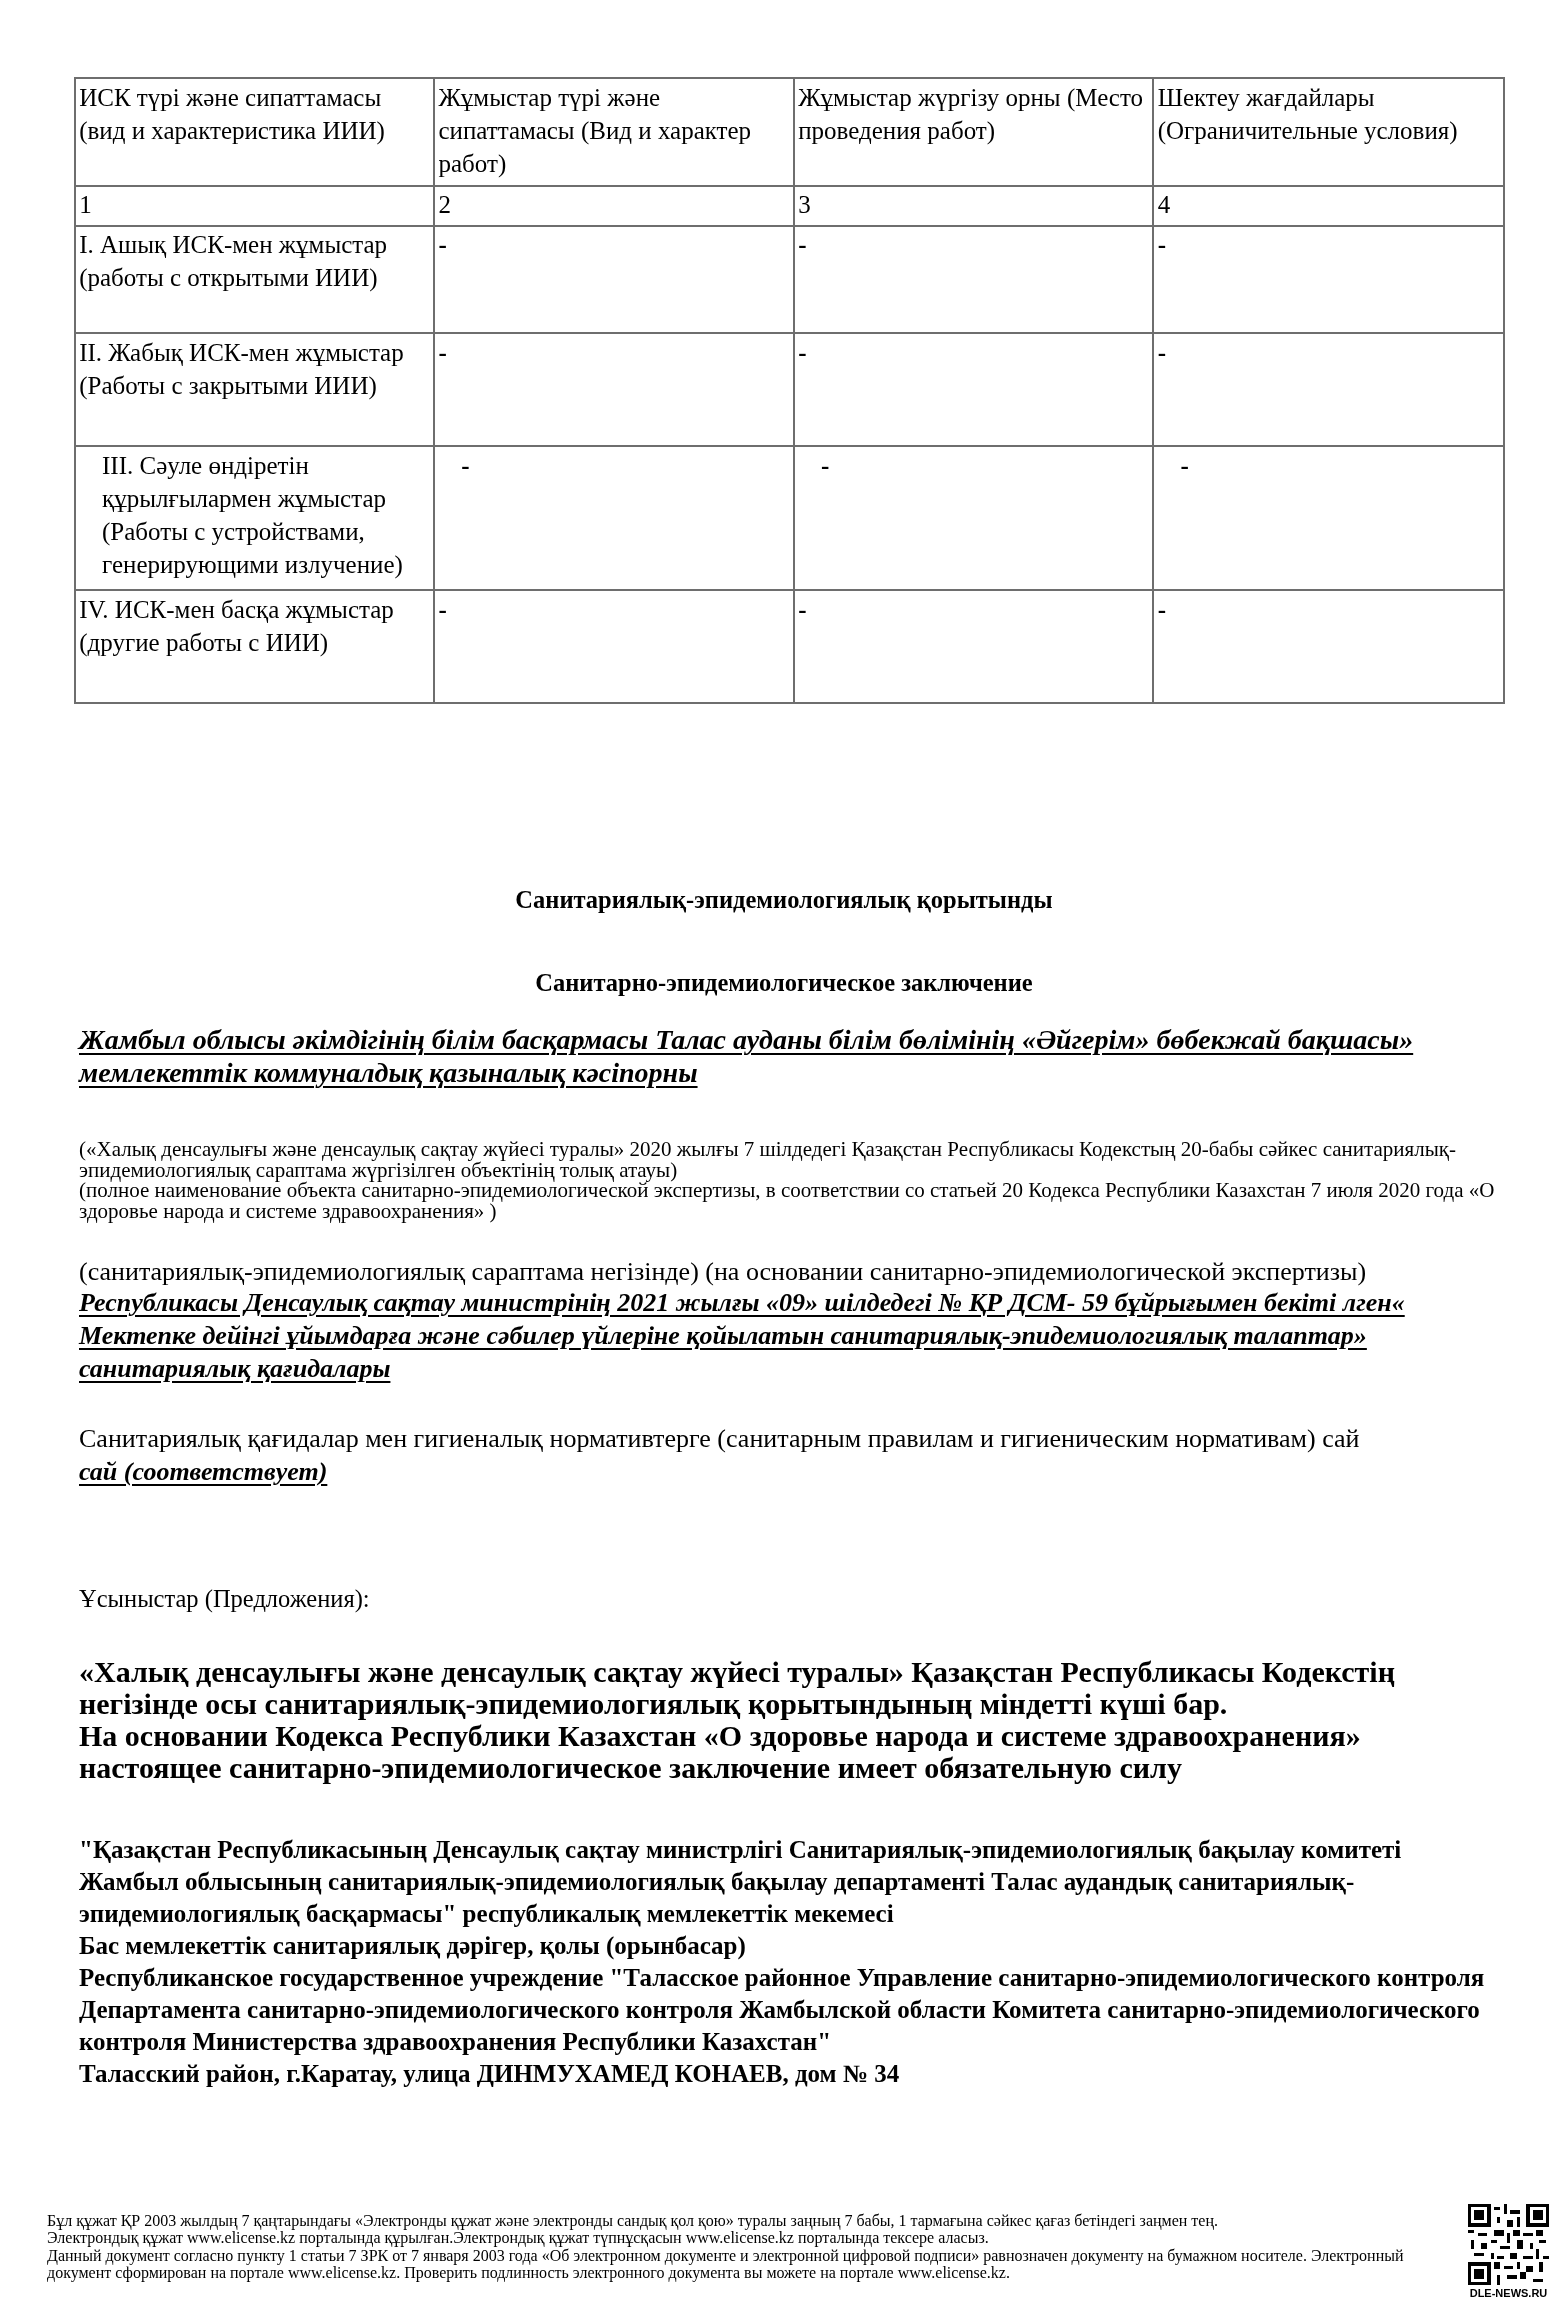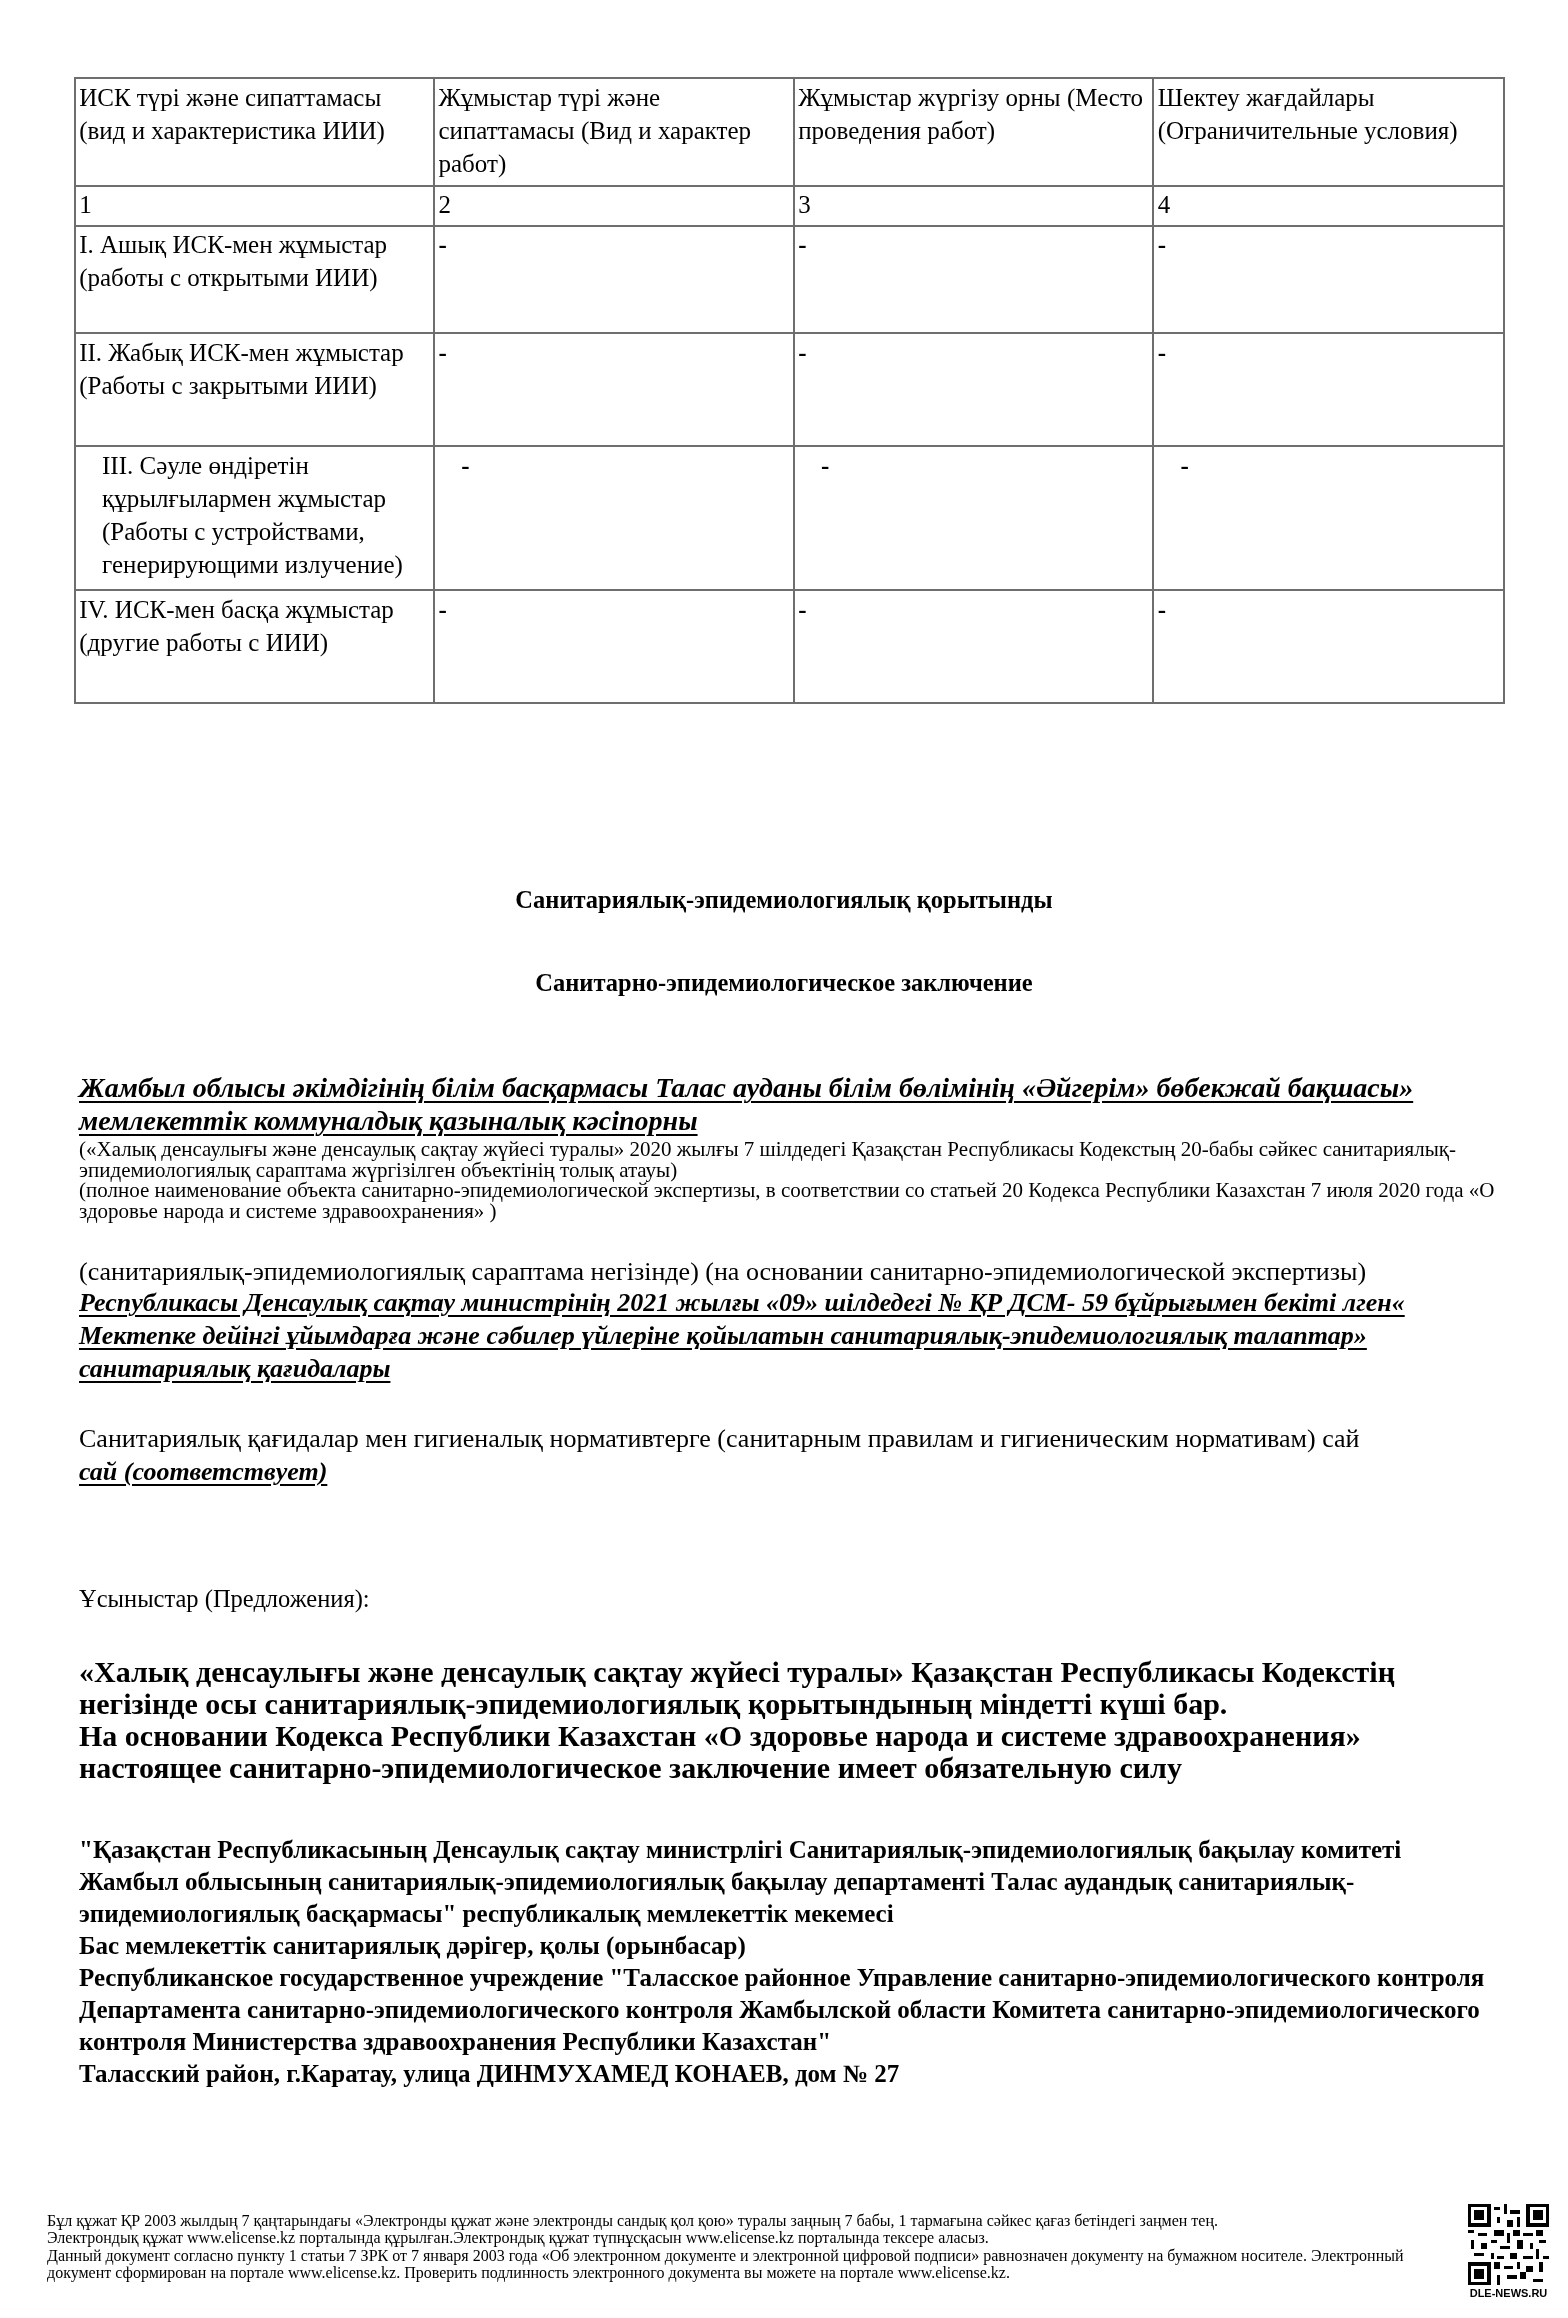--- a/index.html
+++ b/index.html
@@ -13,21 +13,21 @@
   .table tr.r3 td { height:137px;padding-left:26px; }
   .table tr.r4 td { height:106px; }
   .col1 { width:353px; } .col2 { width:355px; } .col3 { width:355px; } .col4 { width:344px; }
   .dash { font-weight:bold; }
 
   .title { position:absolute; left:0; width:1568px; text-align:center; font-weight:bold; font-size:24.5px; line-height:33px; }
   .t1 { top:883px;text-align:center; } .t2 { top:966px; }
 
   .ul-bi { font-weight:bold; font-style:italic; text-decoration:underline; text-decoration-thickness:2.4px; text-underline-offset:4px; }
   .block { position:absolute; left:79px; width:1422px; }
-  .obj { top:1071px; font-size:28px; line-height:33px; }
+  .obj { top:1023px; font-size:28px; line-height:33px; }
   .note { top:1139px; font-size:21px; line-height:20.5px; }
   .basis { top:1255px; font-size:26px; line-height:33px; }
   .rules { top:1286px; font-size:26px; line-height:33px; }
   .complies { top:1422px; font-size:26px; line-height:33px; }
   .offers { top:1582px; font-size:24.5px; line-height:33px; }
   .legal { top:1656px; font-size:30px; line-height:32px;font-weight:bold; }
   .org { top:1834px; font-size:25px; line-height:32px; font-weight:bold; }
   .footer { position:absolute; left:47px; top:2212px; width:1375px; font-size:16px; line-height:17.4px; }
   .qr { position:absolute; left:1468px; top:2204px; width:81px; height:81px; }
   .qr-label { position:absolute; left:1461px; top:2287px; width:95px; font-family:"Liberation Sans", sans-serif; font-weight:bold; font-size:11px; text-align:center; }
@@ -102,21 +102,21 @@
 
 <div class="block legal">
   <div>«Халық денсаулығы және денсаулық сақтау жүйесі туралы» Қазақстан Республикасы Кодекстің негізінде осы санитариялық-эпидемиологиялық қорытындының міндетті күші бар.</div>
   <div>На основании Кодекса Республики Казахстан «О здоровье народа и системе здравоохранения» настоящее санитарно-эпидемиологическое заключение имеет обязательную силу</div>
 </div>
 
 <div class="block org">
   <div>"Қазақстан Республикасының Денсаулық сақтау министрлігі Санитариялық-эпидемиологиялық бақылау комитеті Жамбыл облысының санитариялық-эпидемиологиялық бақылау департаменті Талас аудандық санитариялық-эпидемиологиялық басқармасы" республикалық мемлекеттік мекемесі</div>
   <div>Бас мемлекеттік санитариялық дәрігер, қолы (орынбасар)</div>
   <div>Республиканское государственное учреждение "Таласское районное Управление санитарно-эпидемиологического контроля Департамента санитарно-эпидемиологического контроля Жамбылской области Комитета санитарно-эпидемиологического контроля Министерства здравоохранения Республики Казахстан"</div>
-  <div>Таласский район, г.Каратау, улица ДИНМУХАМЕД КОНАЕВ, дом № 27</div>
+  <div>Таласский район, г.Каратау, улица ДИНМУХАМЕД КОНАЕВ, дом № 34</div>
 </div>
 
 <div class="footer">
   <div>Бұл құжат ҚР 2003 жылдың 7 қаңтарындағы «Электронды құжат және электронды сандық қол қою» туралы заңның 7 бабы, 1 тармағына сәйкес қағаз бетіндегі заңмен тең.</div>
   <div>Электрондық құжат www.elicense.kz порталында құрылған.Электрондық құжат түпнұсқасын www.elicense.kz порталында тексере аласыз.</div>
   <div>Данный документ согласно пункту 1 статьи 7 ЗРК от 7 января 2003 года «Об электронном документе и электронной цифровой подписи» равнозначен документу на бумажном носителе. Электронный документ сформирован на портале www.elicense.kz. Проверить подлинность электронного документа вы можете на портале www.elicense.kz.</div>
 </div>
 
 <svg class="qr" viewBox="0 0 25 25" shape-rendering="crispEdges">
   <rect width="25" height="25" fill="#fff"></rect>

